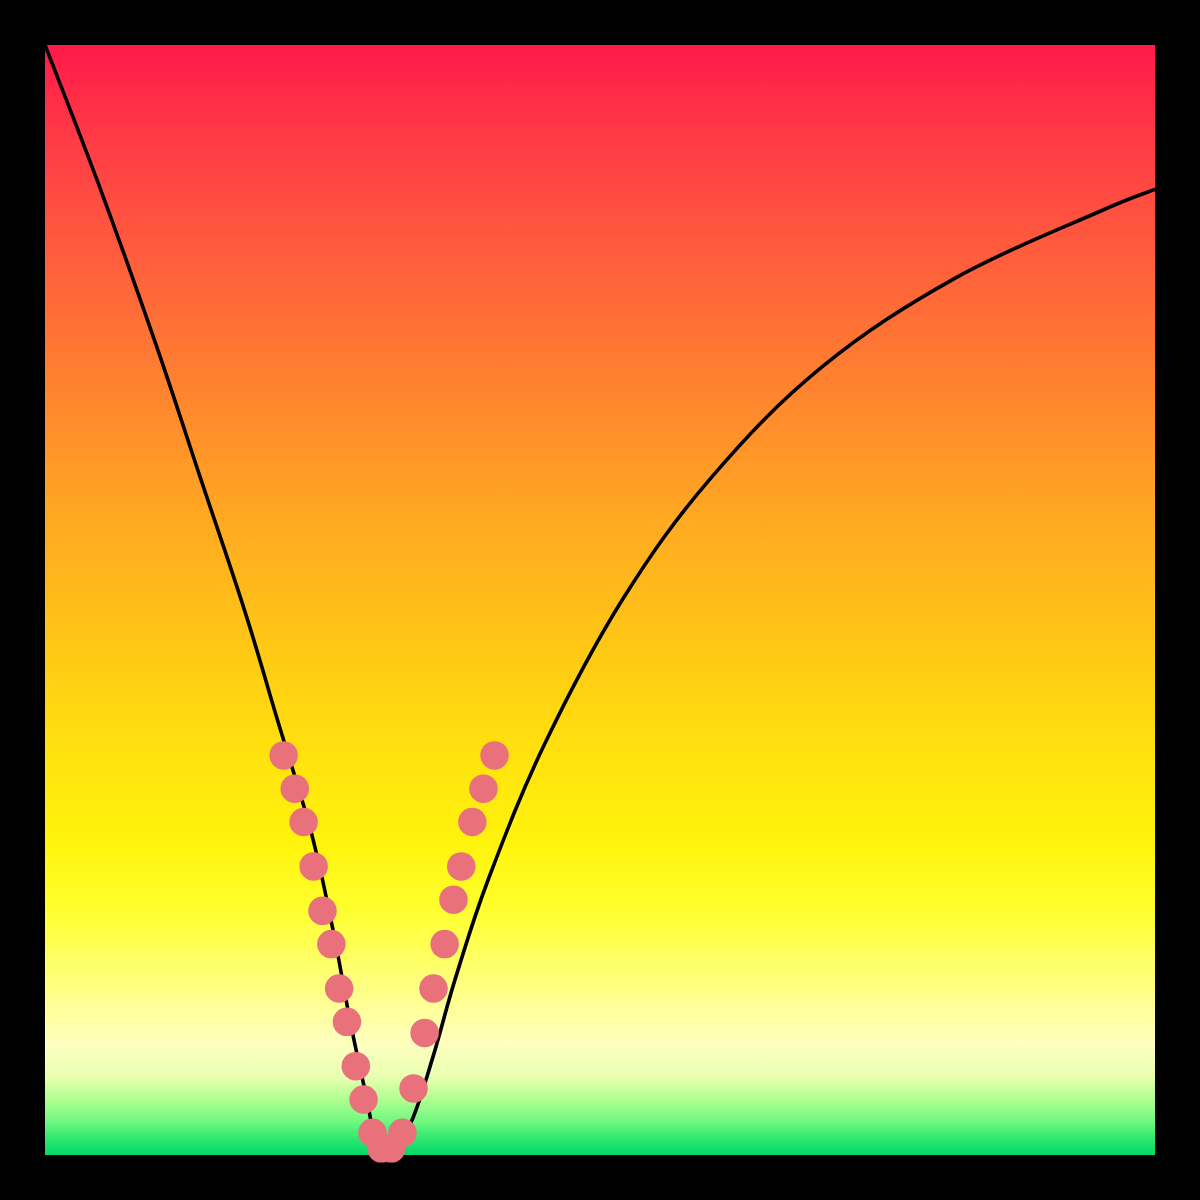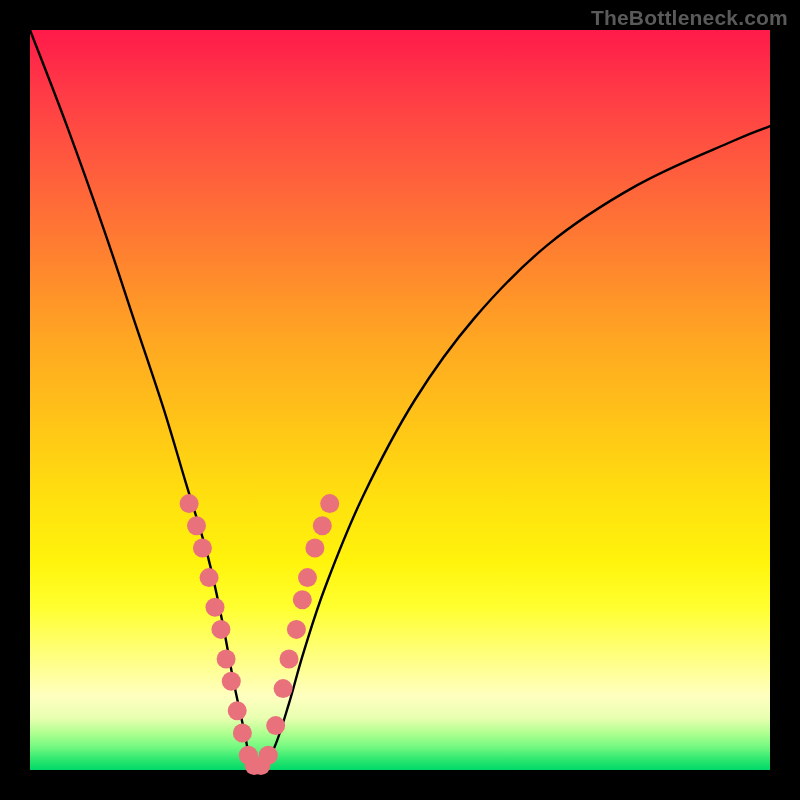--- a/index.html
+++ b/index.html
@@ -86,14 +86,13 @@
           <circle cx="259" cy="629" r="9.5" fill="#e9717c" stroke="#d0555f" stroke-width="0"></circle>
           <circle cx="266.4" cy="599.4" r="9.5" fill="#e9717c" stroke="#d0555f" stroke-width="0"></circle>
           <circle cx="272.32" cy="569.8" r="9.5" fill="#e9717c" stroke="#d0555f" stroke-width="0"></circle>
           <circle cx="277.5" cy="547.6" r="9.5" fill="#e9717c" stroke="#d0555f" stroke-width="0"></circle>
           <circle cx="284.90000000000003" cy="518" r="9.5" fill="#e9717c" stroke="#d0555f" stroke-width="0"></circle>
           <circle cx="292.3" cy="495.79999999999995" r="9.5" fill="#e9717c" stroke="#d0555f" stroke-width="0"></circle>
           <circle cx="299.70000000000005" cy="473.6" r="9.5" fill="#e9717c" stroke="#d0555f" stroke-width="0"></circle>
         </g>
     </svg>
   </div>
-  <div class="watermark">TheBottleneck.com</div>
 </div>
 
 </body></html>

